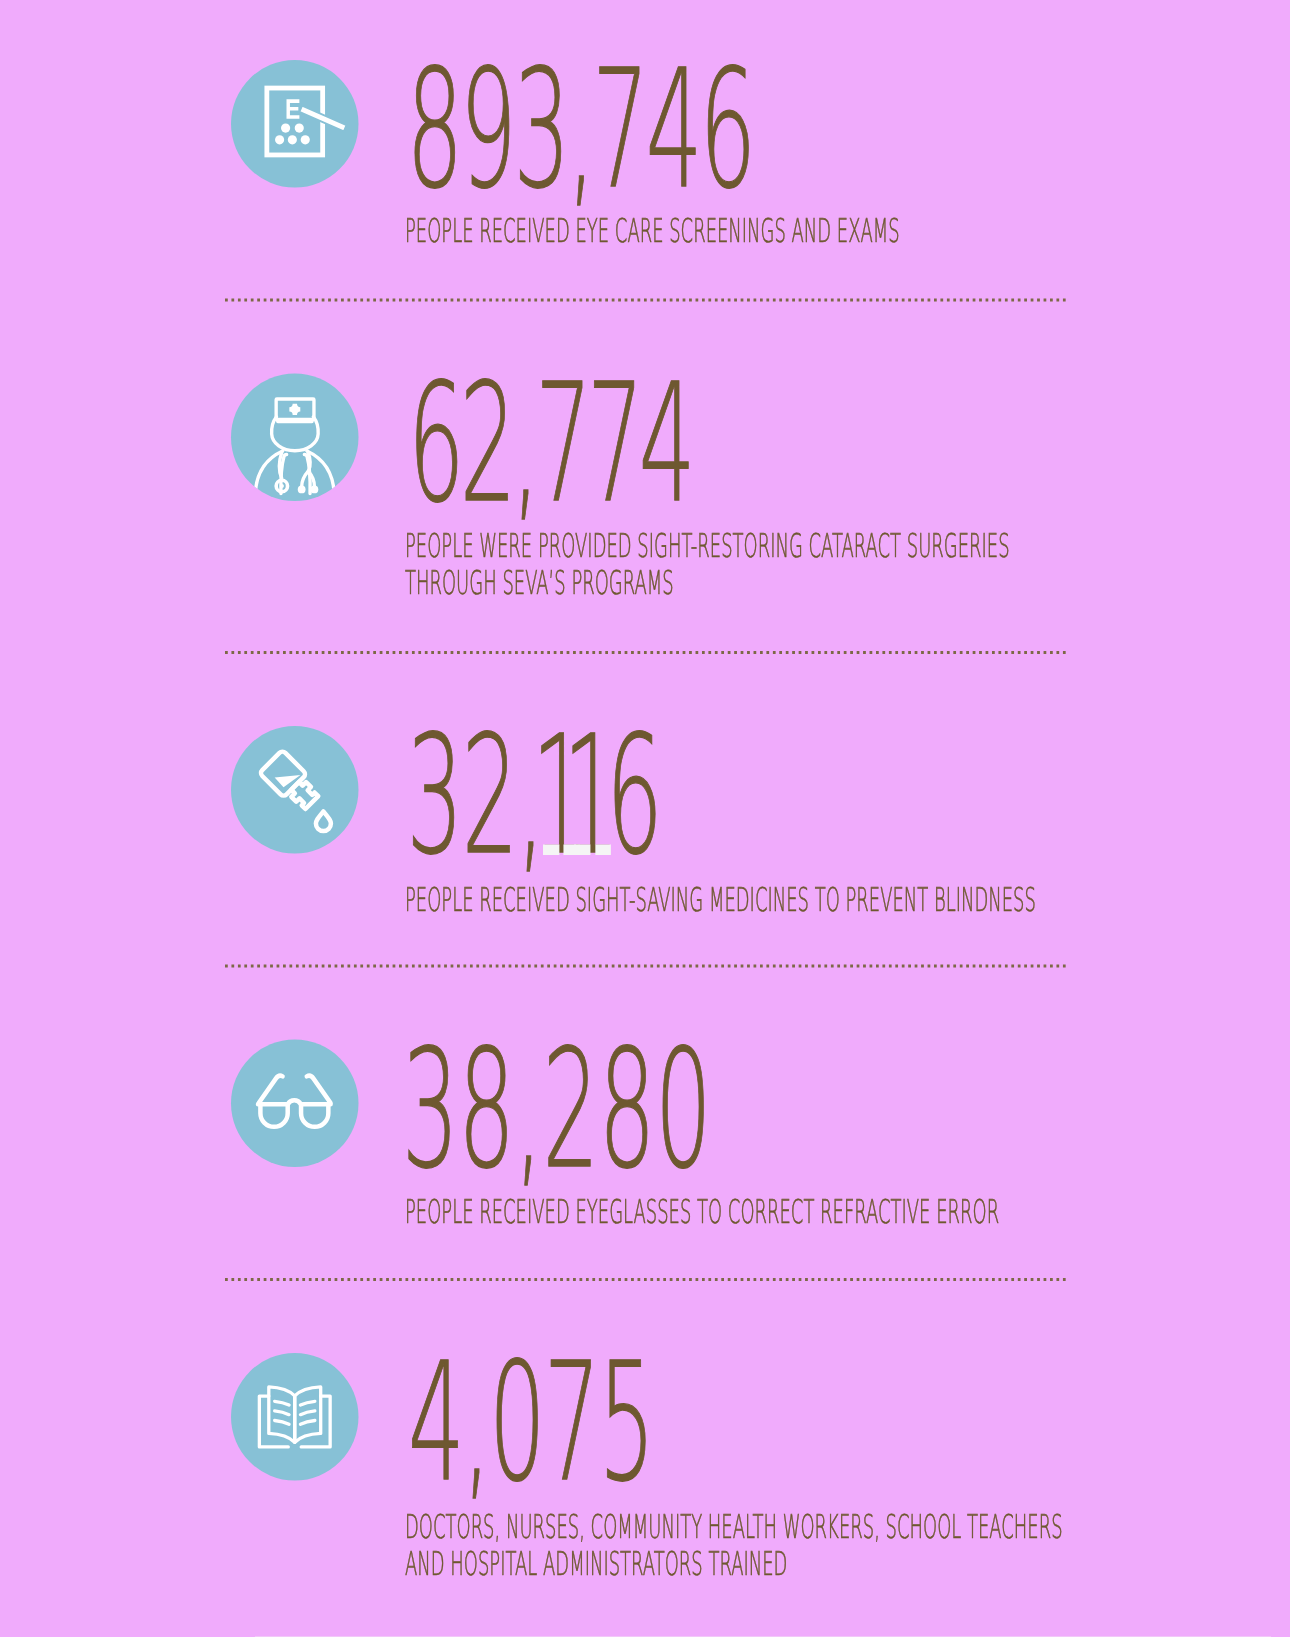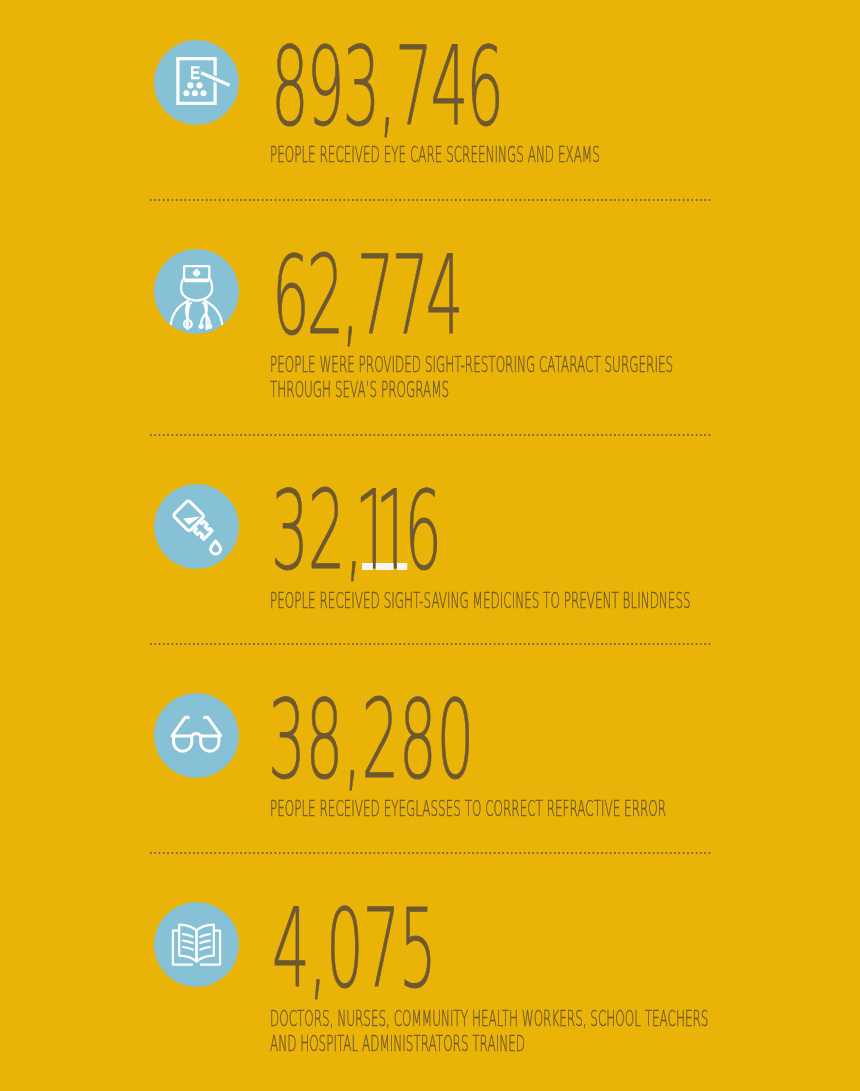--- a/index.html
+++ b/index.html
@@ -2,21 +2,21 @@
 <html><head>
 <meta charset="utf-8">
 <title>Impact Statistics</title>
 <style>
   html,body{margin:0;padding:0;}
   body{
     width:860px;height:1091px;background:#f5f5f5;
     font-family:"Liberation Sans",sans-serif;
     overflow:hidden;
   }
-  .sheet{position:relative;width:860px;height:1091px;background:#eab308;}
+  .sheet{position:relative;width:860px;height:1091px;background:#f0abfc;}
 
   .icon-circle{position:absolute;width:85px;height:85px;border-radius:50%;background:#87c1d6;left:154px;}
   .icon-circle svg{position:absolute;left:0;top:0;display:block;}
 
   .stat-number{
     position:absolute;left:270px;
     font-family:"DejaVu Sans","DejaVu Sans Condensed",sans-serif;
     font-weight:200;
     color:#6e5830;line-height:1;white-space:nowrap;
     -webkit-text-stroke:0.85px #6e5830;

